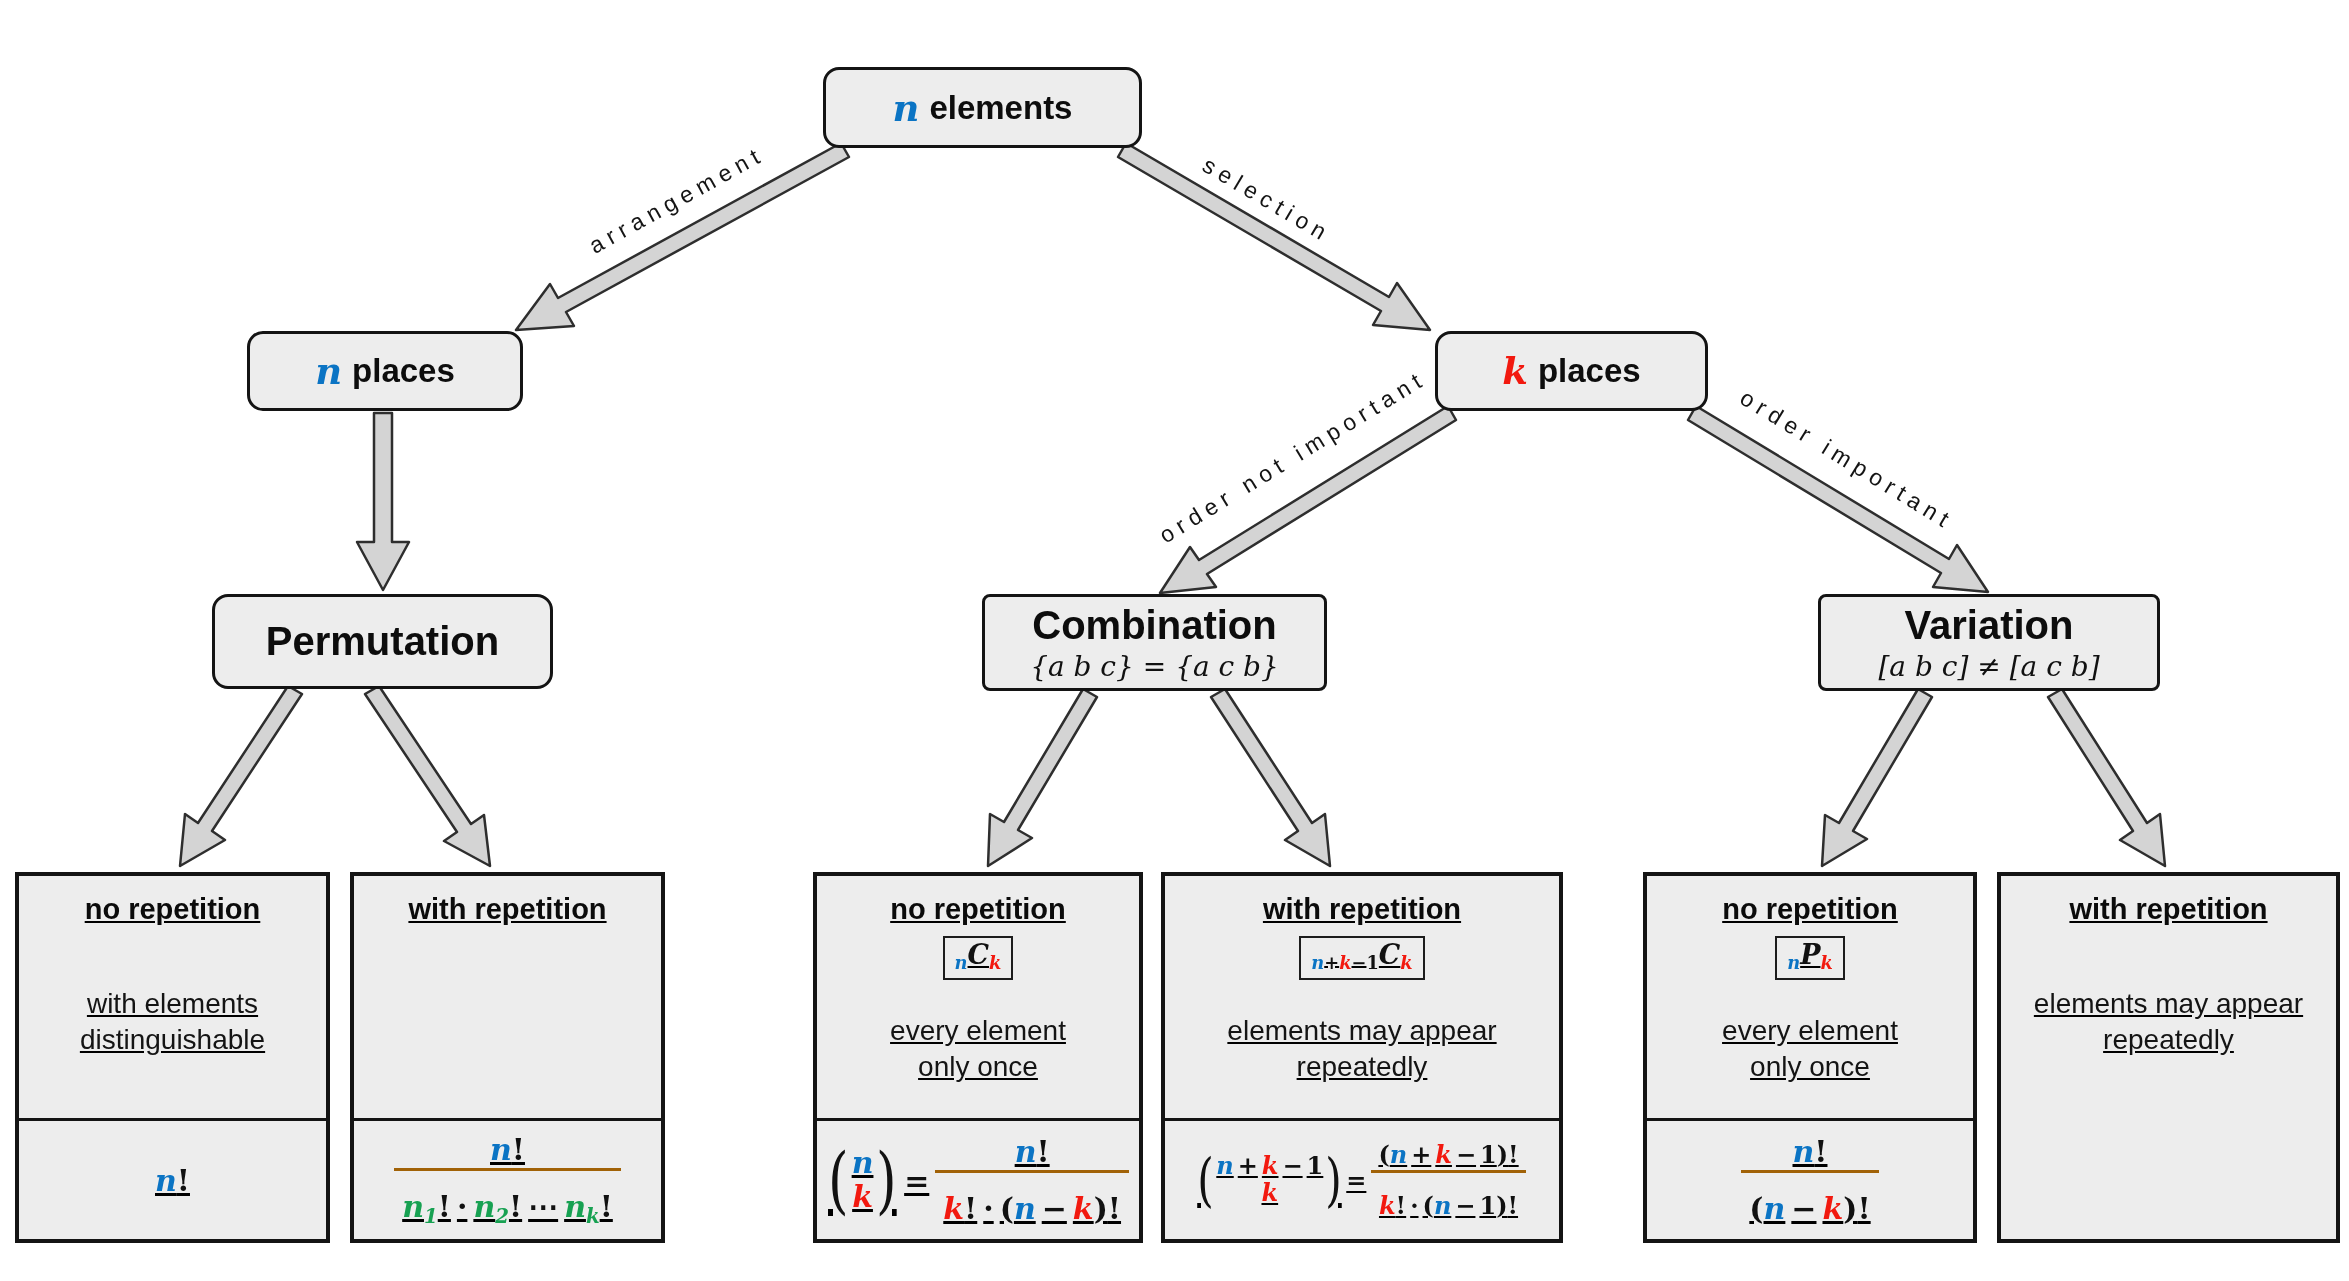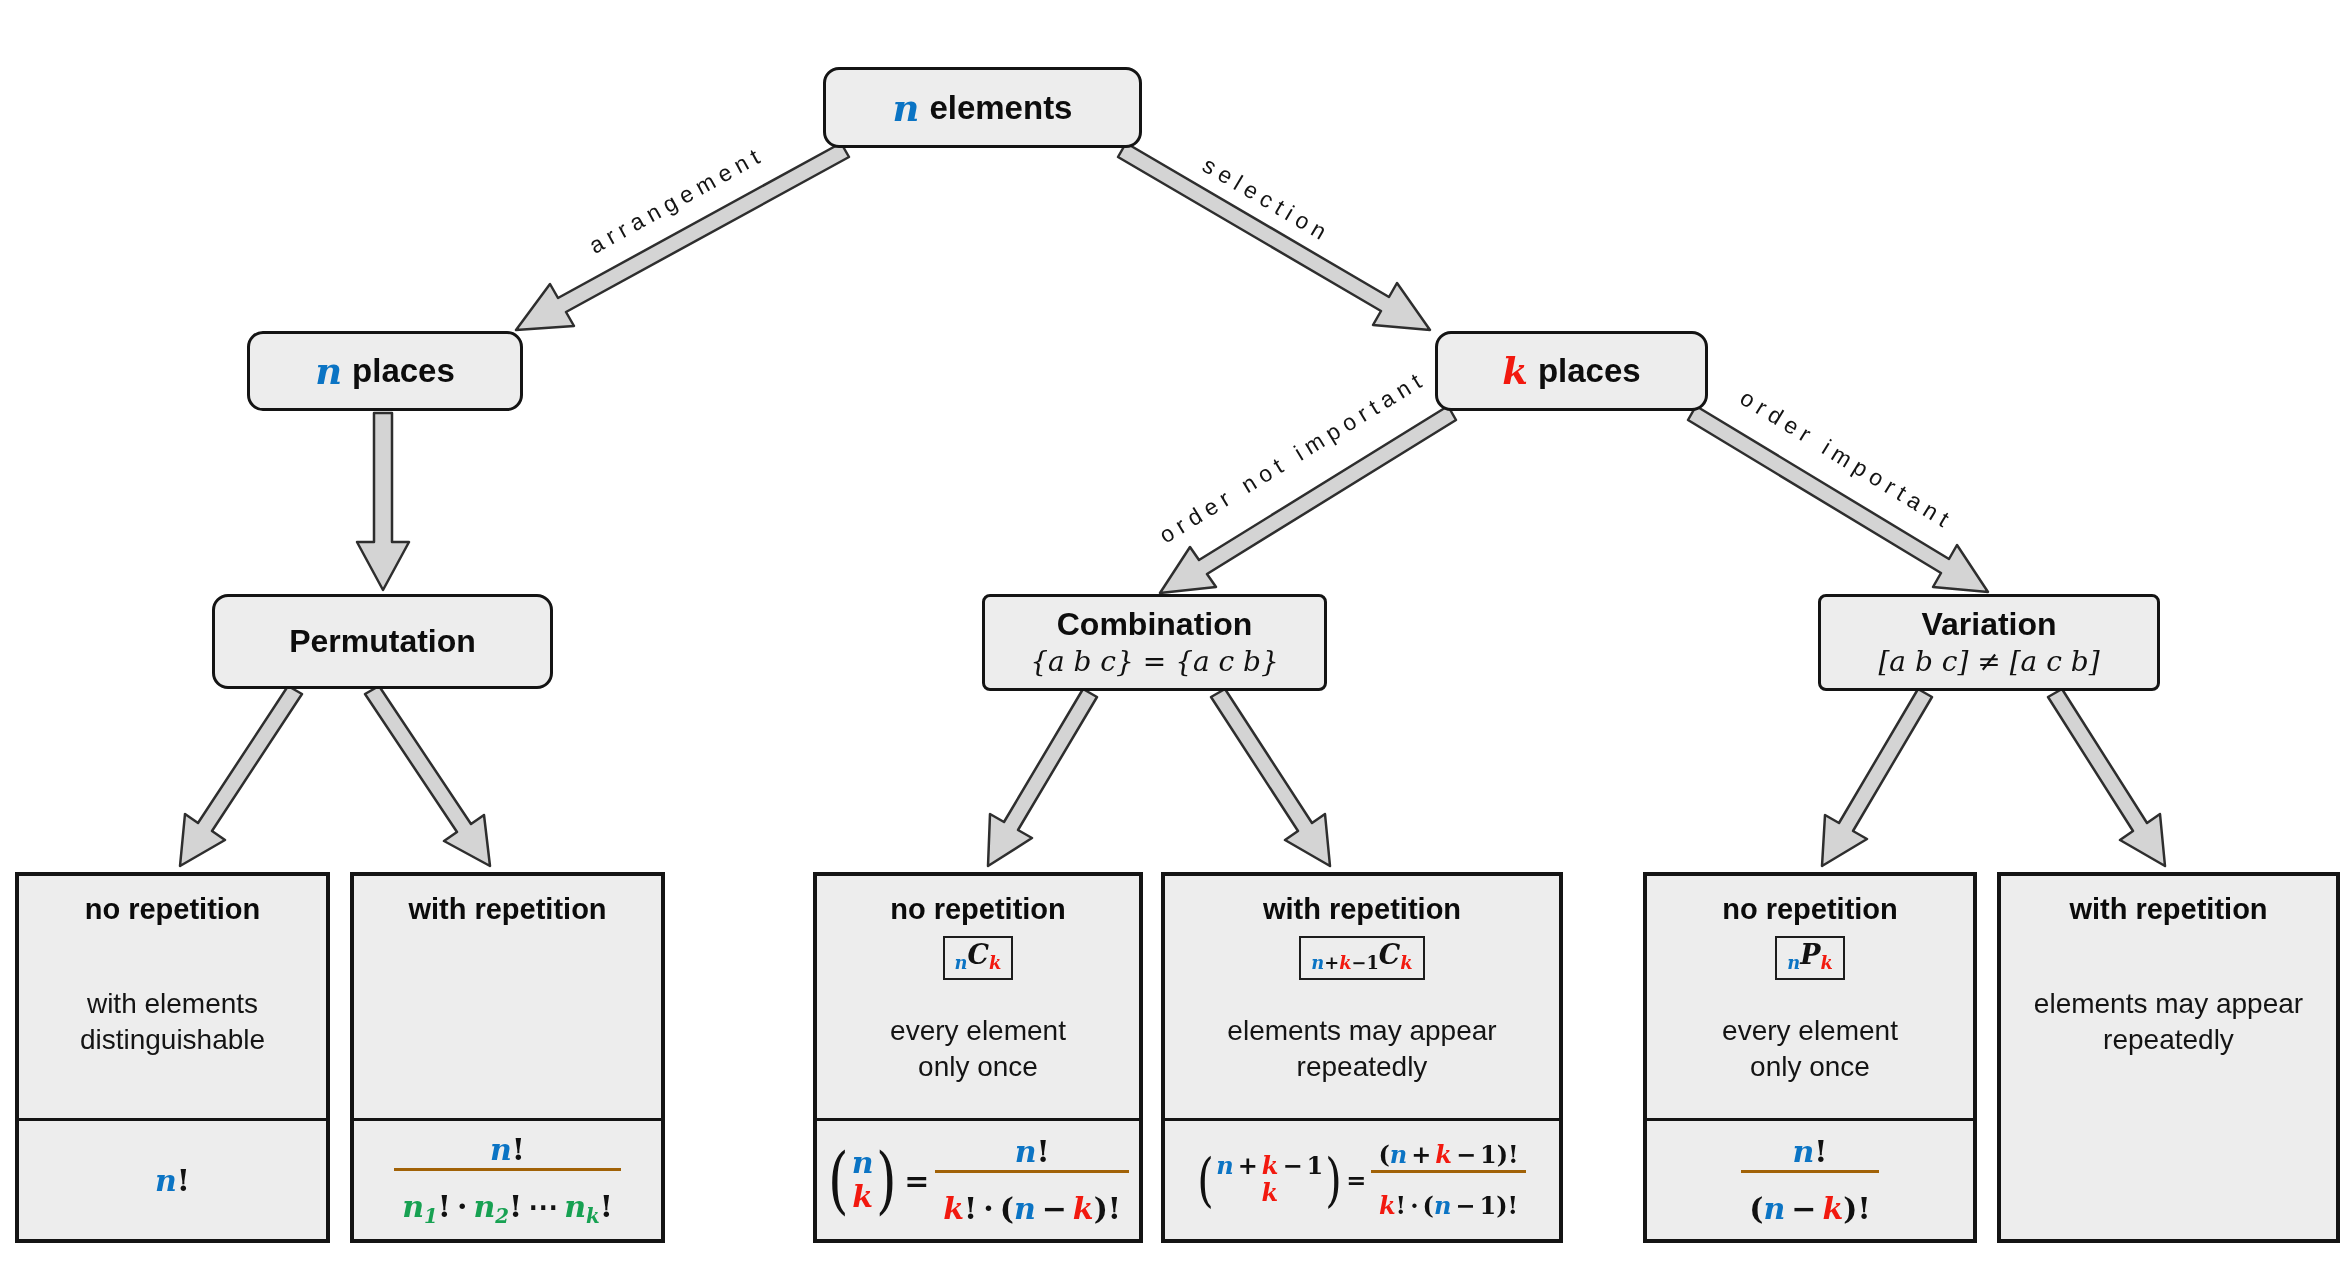--- a/index.html
+++ b/index.html
@@ -13,27 +13,27 @@
   .edge-label{position:absolute;z-index:2;font-size:23px;letter-spacing:6px;color:#141414;
               white-space:nowrap;}
 
   
   .node{position:absolute;z-index:3;box-sizing:border-box;background:var(--box_fill);
         border:3.5px solid var(--border);border-radius:16px;
         display:flex;align-items:center;justify-content:center;}
   .node.col{flex-direction:column;line-height:1.12;border-radius:8px;}
   .nvar{font-family:"DejaVu Serif",serif;font-style:italic;font-weight:bold;font-size:37px;margin-right:10px;}
   .ntext,.ntitle{font-weight:bold;font-size:33px;color:#0d0d0d;}
-  .ntitle{font-size:32px;}
+  .ntitle{font-size:40px;}
   .subtitle{font-family:"DejaVu Serif",serif;font-style:italic;font-size:28px;color:#111;margin-top:3px;}
 
   
   .leaf{position:absolute;top:872px;height:371px;z-index:3;box-sizing:border-box;
         background:var(--box_fill);border:4px solid var(--border);
-        display:flex;flex-direction:column;}
+        display:flex;flex-direction:column;text-decoration:underline;}
   .leaf-top{height:242px;display:flex;flex-direction:column;align-items:center;}
   .leaf-title{font-weight:bold;font-size:29px;color:#0b0b0b;margin-top:17px;}
   .leaf-desc{flex:1;display:flex;flex-direction:column;align-items:center;justify-content:center;
              font-size:28px;line-height:1.3;color:#141414;text-align:center;}
   .leaf-bottom{flex:1;border-top:3.5px solid var(--border);
                display:flex;align-items:center;justify-content:center;}
 
   
   .mb{color:var(--blue);} .mr{color:var(--red);} .mg{color:var(--green);}
   .badge{margin-top:10px;border:2.5px solid #1c1c1c;padding:1px 10px 5px;

